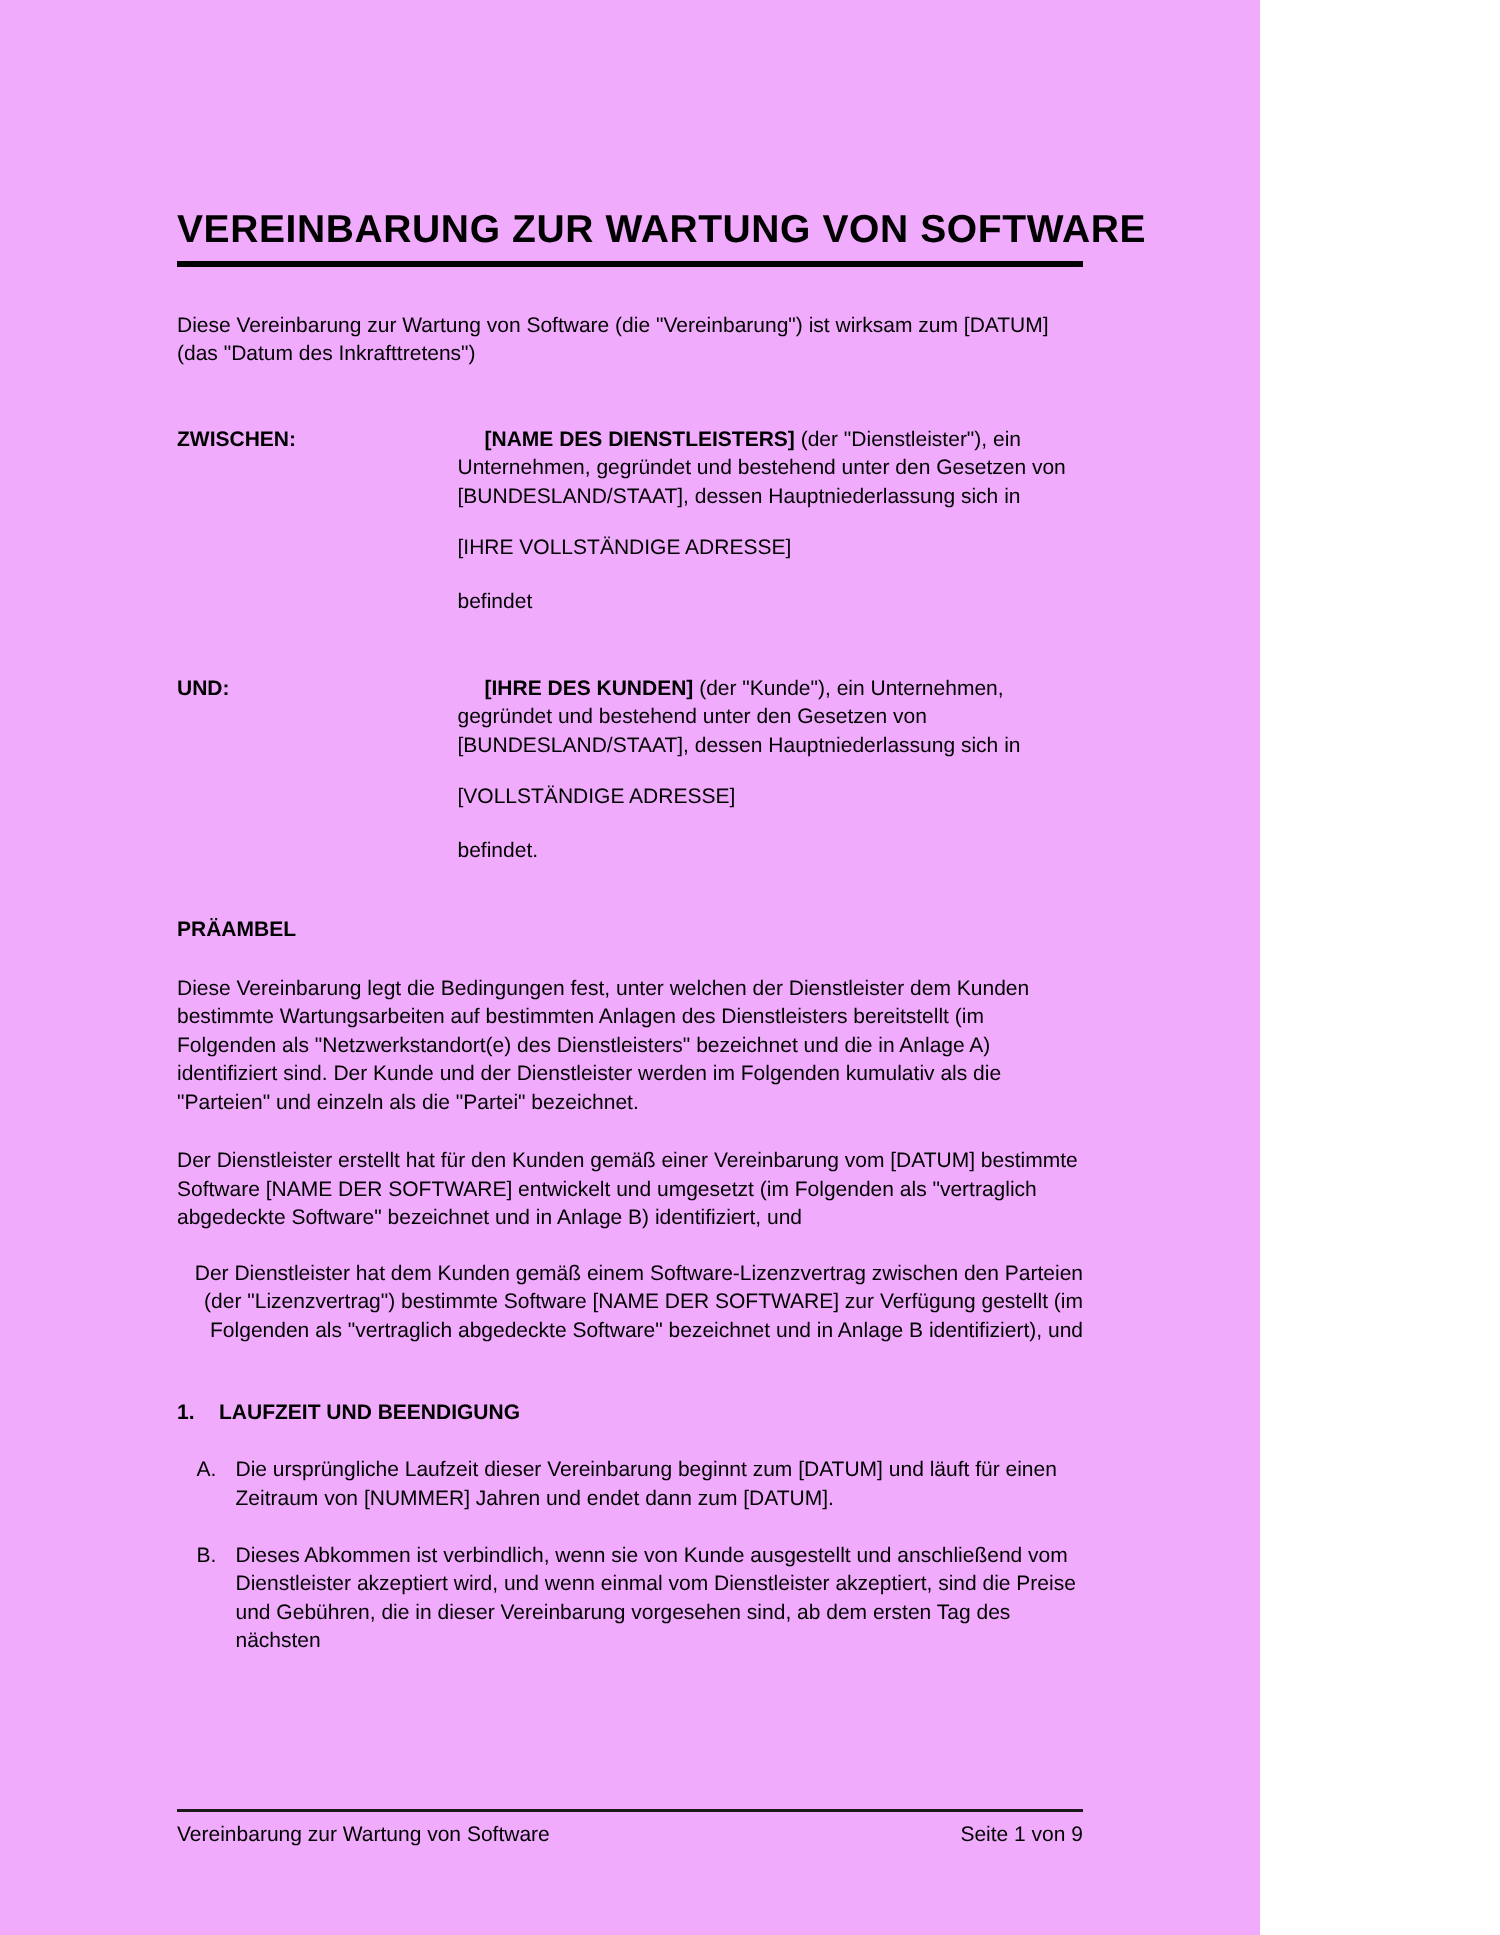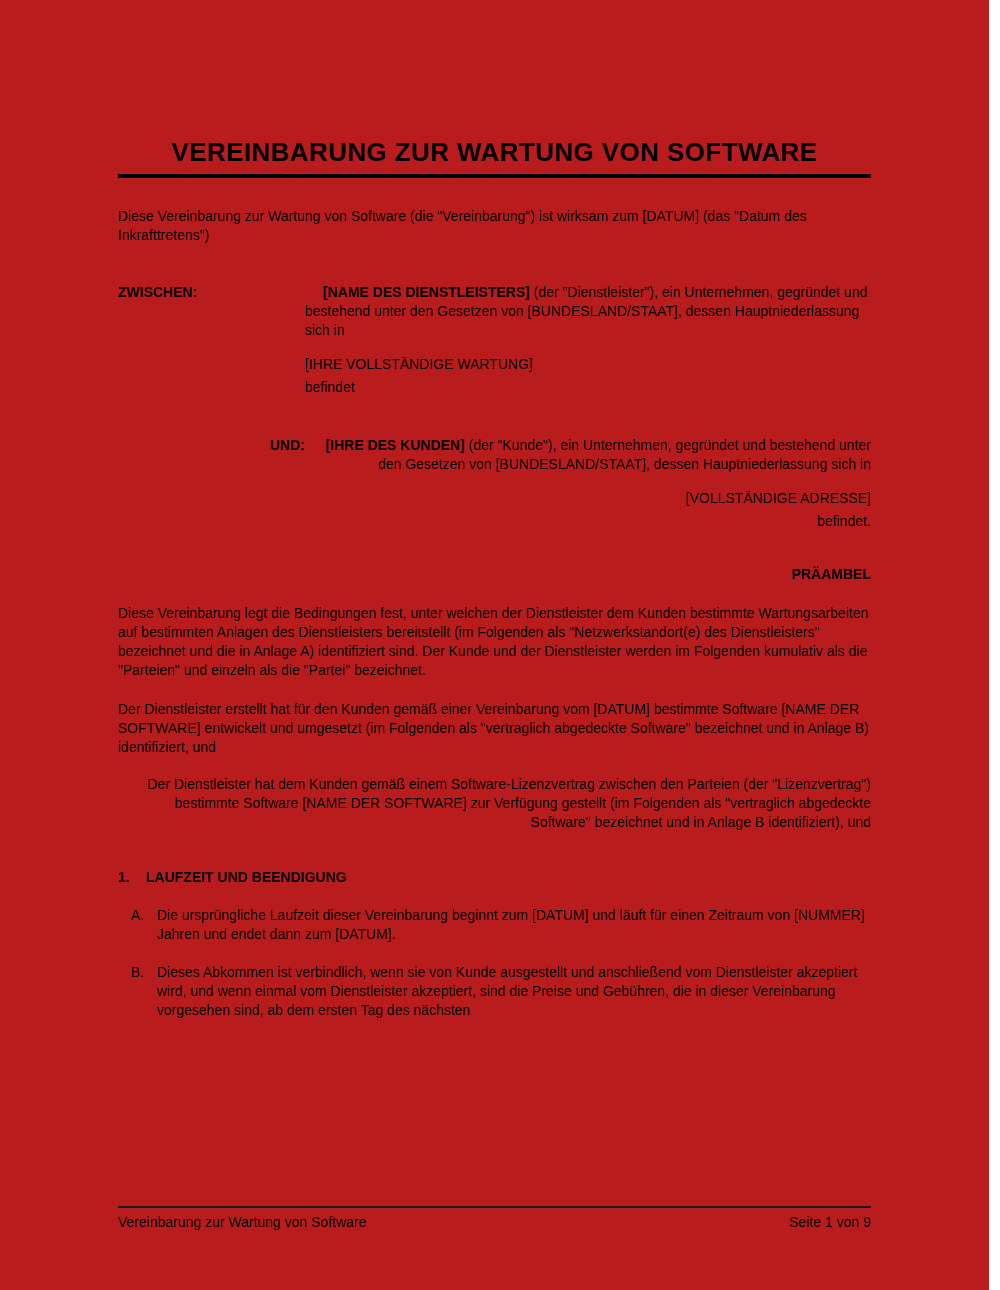--- a/index.html
+++ b/index.html
@@ -5,23 +5,23 @@
   * { margin: 0; padding: 0; box-sizing: border-box; }
   html, body { background: #ffffff; }
   body {
     width: 1000px;
     height: 1290px;
     font-family: "Liberation Sans", sans-serif;
     color: #000000;
   }
   .page {
     position: relative;
-    width: 989px;
+    width: 840px;
     height: 1290px;
-    background: #b91c1c;
+    background: #f0abfc;
     overflow: hidden;
   }
   .content {
     padding: 0 118px;
     font-size: 14px;
     line-height: 19px;
   }
   .doc-title {
     margin-top: 139px;
     font-size: 26px;
@@ -33,35 +33,34 @@
   }
   .title-rule {
     margin-top: 9px;
     height: 4px;
     background: #000000;
   }
   .intro { margin-top: 29px; }
 
   .party-row { display: flex; }
   .party-row.first { margin-top: 38px; justify-content: center; }
-  .party-row.second { margin-top: 39px; text-align: right; }
+  .party-row.second { margin-top: 39px; }
   .party-label {
     width: 187px;
     flex: 0 0 187px;
     font-weight: bold;
   }
   .party-body { flex: 1 1 auto; }
   .party-name-bold { font-weight: bold; padding-left: 18px; }
   .party-address { margin-top: 15px; }
-  .party-closing { margin-top: 4px; }
+  .party-closing { margin-top: 17px; }
 
   .preamble-heading {
     margin-top: 34px;
     font-weight: bold;
-    text-align: right;
   }
   .para.g20 { margin-top: 20px; }
   .para.g18 { margin-top: 18px; text-align: right; }
   .para.g17 { margin-top: 17px; }
 
   .section-heading {
     margin-top: 36px;
     display: flex;
     font-weight: bold;
   }
@@ -106,21 +105,21 @@
 
     <div class="doc-title">VEREINBARUNG ZUR WARTUNG VON SOFTWARE</div>
     <div class="title-rule"></div>
 
     <div class="intro">Diese Vereinbarung zur Wartung von Software (die "Vereinbarung") ist wirksam zum [DATUM] (das "Datum des Inkrafttretens")</div>
 
     <div class="party-row first">
       <div class="party-label">ZWISCHEN:</div>
       <div class="party-body">
         <div class="party-desc"><span class="party-name-bold">[NAME DES DIENSTLEISTERS]</span><span> (der "Dienstleister"), ein Unternehmen, gegründet und bestehend unter den Gesetzen von [BUNDESLAND/STAAT], dessen Hauptniederlassung sich in</span></div>
-        <div class="party-address">[IHRE VOLLSTÄNDIGE WARTUNG]</div>
+        <div class="party-address">[IHRE VOLLSTÄNDIGE ADRESSE]</div>
         <div class="party-closing">befindet</div>
       </div>
     </div>
 
     <div class="party-row second">
       <div class="party-label">UND:</div>
       <div class="party-body">
         <div class="party-desc"><span class="party-name-bold">[IHRE DES KUNDEN]</span><span> (der "Kunde"), ein Unternehmen, gegründet und bestehend unter den Gesetzen von [BUNDESLAND/STAAT], dessen Hauptniederlassung sich in</span></div>
         <div class="party-address">[VOLLSTÄNDIGE ADRESSE]</div>
         <div class="party-closing">befindet.</div>

